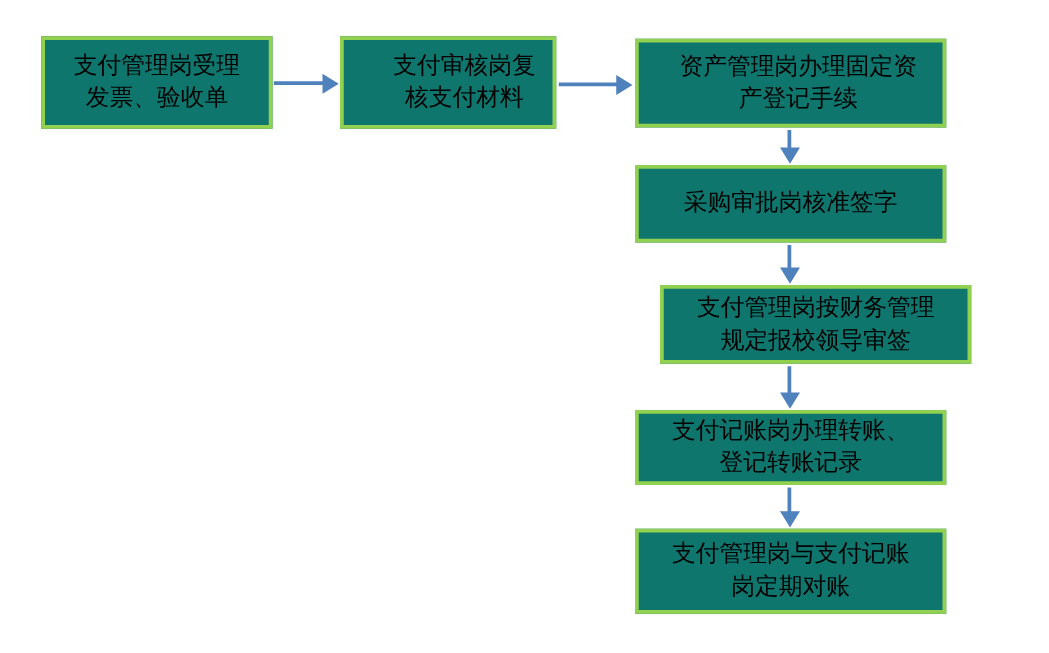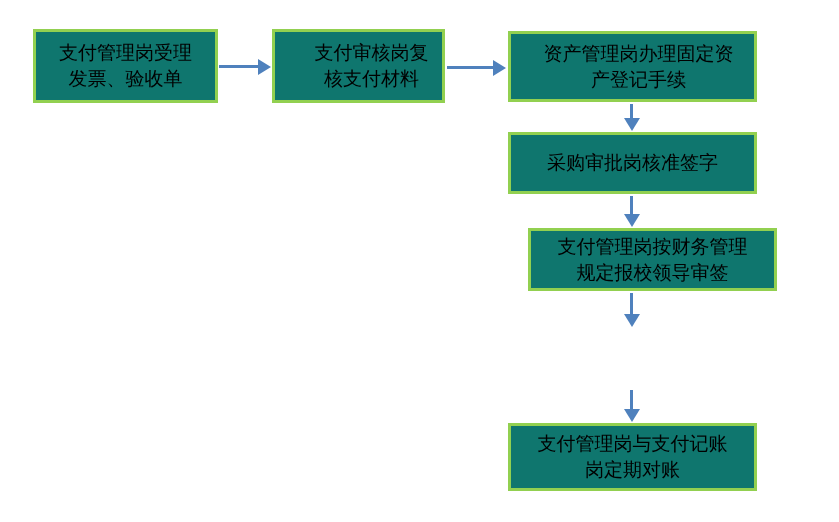--- a/index.html
+++ b/index.html
@@ -100,20 +100,24 @@
 
   <div class="node n4">
     <span>采购审批岗核准签字</span>
   </div>
 
   <div class="node n5">
     <span>支付管理岗按财务管理
 规定报校领导审签</span>
   </div>
 
+  <div class="node n6">
+    <span>支付记账岗办理转账、
+登记转账记录</span>
+  </div>
 
   <div class="node n7">
     <span>支付管理岗与支付记账
 岗定期对账</span>
   </div>
 
   <div class="h-arrow a1">
     <div class="line"></div>
     <div class="head"></div>
   </div>

